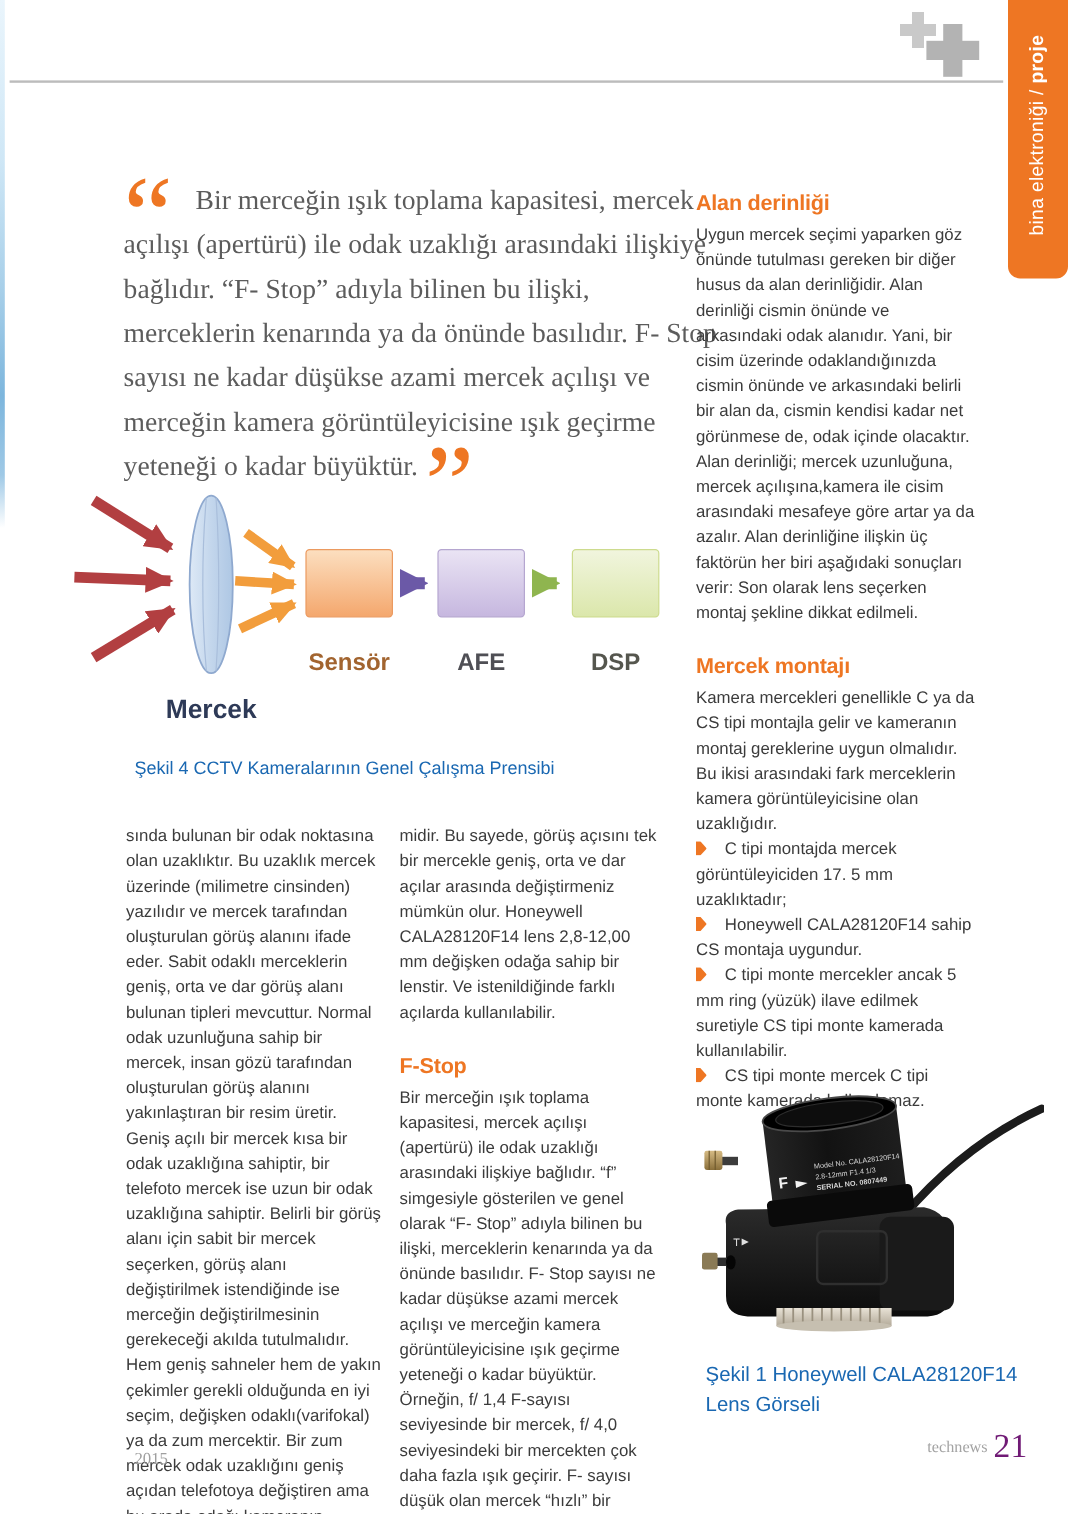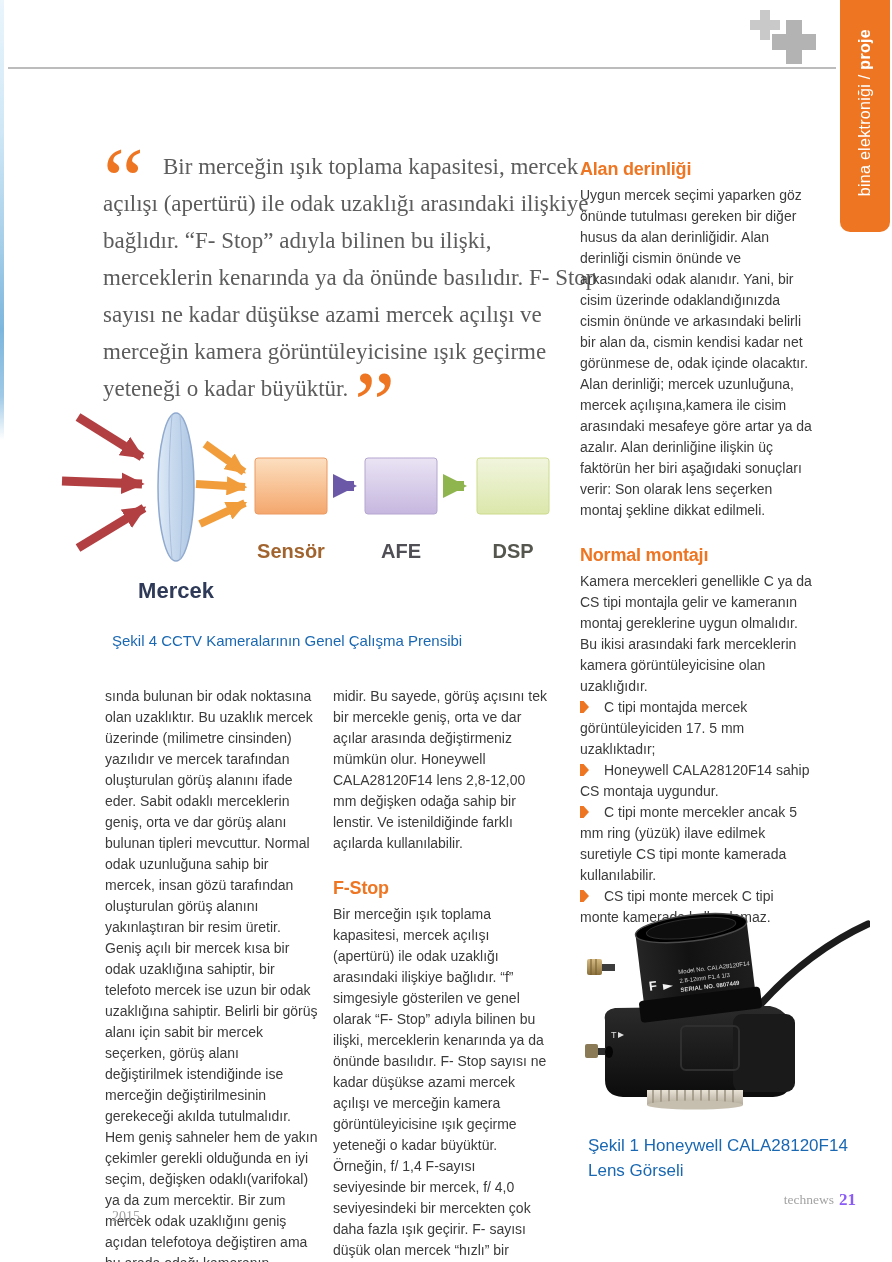--- a/index.html
+++ b/index.html
@@ -40,21 +40,21 @@
 
   .photo{position:absolute;left:585px;top:898px;width:285px;height:225px;}
   .photo-caption{position:absolute;left:588px;top:1133px;width:260px;font-size:17px;
         line-height:25px;color:#1a68b2;}
 
   .footer-year{position:absolute;left:112px;top:1209px;font-family:"Liberation Serif",serif;
         font-size:14px;color:#9f9f9f;}
   .footer-right{position:absolute;right:36px;top:1190px;display:flex;align-items:center;
         font-family:"Liberation Serif",serif;}
   .footer-mag{font-size:13.5px;color:#a3a3a3;}
-  .footer-page{font-size:17px;font-weight:bold;color:#8b5cf6;margin-left:5px;}
+  .footer-page{font-size:28px;font-weight:normal;color:#701a75;margin-left:5px;}
 </style>
 </head>
 <body>
 
 <div class="page">
 
   <div class="edge-strip"></div>
   <div class="top-rule"></div>
 
   <svg class="plus-icons" width="78" height="60" viewBox="0 0 78 60">
@@ -147,21 +147,21 @@
 
   <div class="col col-2">
     <p>midir. Bu sayede, görüş açısını tek bir mercekle geniş, orta ve dar açılar arasında değiştirmeniz mümkün olur. Honeywell CALA28120F14 lens 2,8-12,00 mm değişken odağa sahip bir lenstir. Ve istenildiğinde farklı açılarda kullanılabilir.</p>
     <h3 class="orange-heading heading-gap">F-Stop</h3>
     <p>Bir merceğin ışık toplama kapasitesi, mercek açılışı (apertürü) ile odak uzaklığı arasındaki ilişkiye bağlıdır. “f” simgesiyle gösterilen ve genel olarak “F- Stop” adıyla bilinen bu ilişki, merceklerin kenarında ya da önünde basılıdır. F- Stop sayısı ne kadar düşükse azami mercek açılışı ve merceğin kamera görüntüleyicisine ışık geçirme yeteneği o kadar büyüktür. Örneğin, f/ 1,4 F-sayısı seviyesinde bir mercek, f/ 4,0 seviyesindeki bir mercekten çok daha fazla ışık geçirir. F- sayısı düşük olan mercek “hızlı” bir mercek olarak adlandırılır. Honeywell CALA28120F14 lens 1,4 F-sayısı ile hızlı bir mercektir.</p>
   </div>
 
   <div class="col col-3">
     <h3 class="orange-heading">Alan derinliği</h3>
     <p>Uygun mercek seçimi yaparken göz önünde tutulması gereken bir diğer husus da alan derinliğidir. Alan derinliği cismin önünde ve arkasındaki odak alanıdır. Yani, bir cisim üzerinde odaklandığınızda cismin önünde ve arkasındaki belirli bir alan da, cismin kendisi kadar net görünmese de, odak içinde olacaktır. Alan derinliği; mercek uzunluğuna, mercek açılışına,kamera ile cisim arasındaki mesafeye göre artar ya da azalır. Alan derinliğine ilişkin üç faktörün her biri aşağıdaki sonuçları verir: Son olarak lens seçerken montaj şekline dikkat edilmeli.</p>
-    <h3 class="orange-heading heading-gap">Normal montajı</h3>
+    <h3 class="orange-heading heading-gap">Mercek montajı</h3>
     <p>Kamera mercekleri genellikle C ya da CS tipi montajla gelir ve kameranın montaj gereklerine uygun olmalıdır. Bu ikisi arasındaki fark merceklerin kamera görüntüleyicisine olan uzaklığıdır.</p>
     <p class="bullet-item"><span class="bullet-marker"></span><span>C tipi montajda mercek görüntüleyiciden 17. 5 mm uzaklıktadır;</span></p>
     <p class="bullet-item"><span class="bullet-marker"></span><span>Honeywell CALA28120F14 sahip CS montaja uygundur.</span></p>
     <p class="bullet-item"><span class="bullet-marker"></span><span>C tipi monte mercekler ancak 5 mm ring (yüzük) ilave edilmek suretiyle CS tipi monte kamerada kullanılabilir.</span></p>
     <p class="bullet-item"><span class="bullet-marker"></span><span>CS tipi monte mercek C tipi monte kamerada kullanılamaz.</span></p>
   </div>
 
   <svg class="photo" viewBox="0 0 285 225">
     <defs>
       <linearGradient id="bodyGrad" x1="0" y1="0" x2="0" y2="1">

